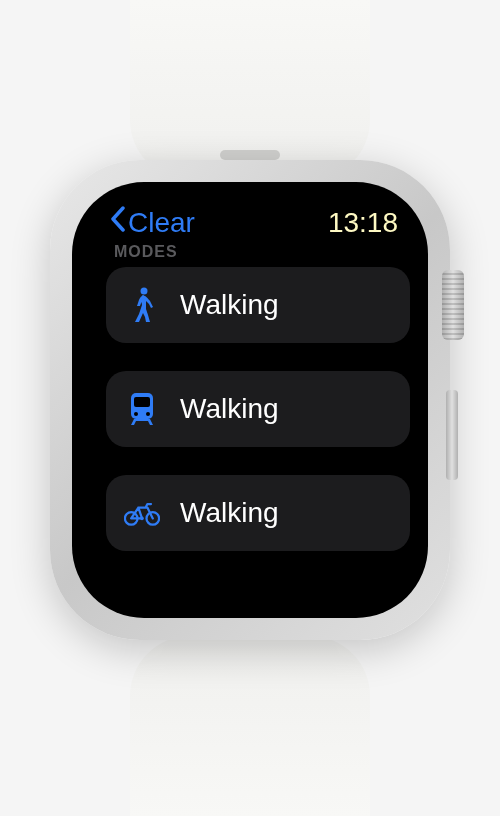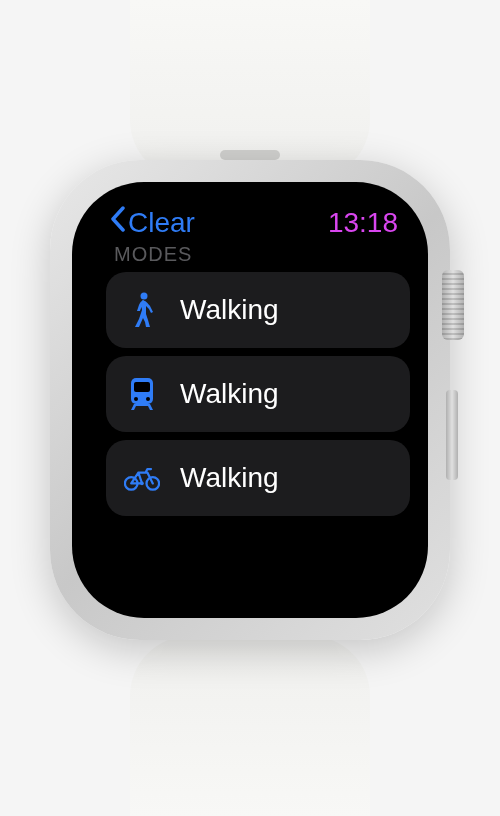--- a/index.html
+++ b/index.html
@@ -136,41 +136,41 @@
       color: #2f7cf6;
       font-size: 28px;
       font-weight: 400;
     }
     
     .chevron {
       margin-right: 2px;
     }
     
     .time {
-      color: #d946ef;
+      color: #fef9c3;
       font-size: 28px;
       font-weight: 500;
     }
     
     
     .section-header {
       color: #5a5a5d;
-      font-size: 20px;
-      font-weight: 400;
+      font-size: 16px;
+      font-weight: 700;
       letter-spacing: 1px;
       padding: 0 8px 6px 8px;
       text-transform: uppercase;
       margin-top: -6px;
     }
     
     
     .list {
       display: flex;
       flex-direction: column;
-      gap: 8px;
+      gap: 28px;
     }
     
     .list-item {
       background: #1c1c1e;
       border-radius: 20px;
       display: flex;
       align-items: center;
       padding: 20px 18px;
       gap: 20px;
     }

